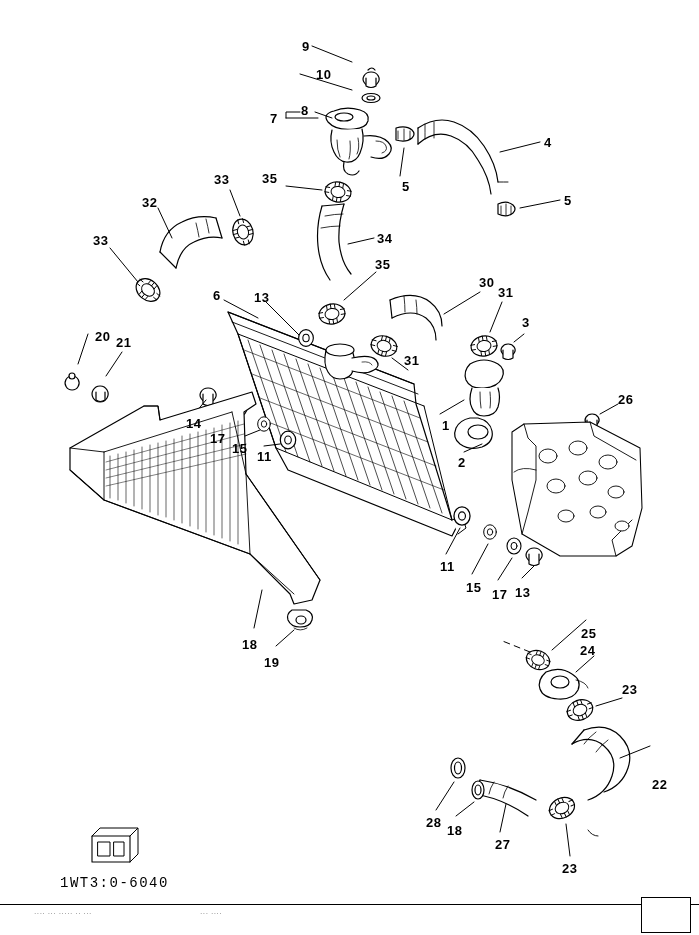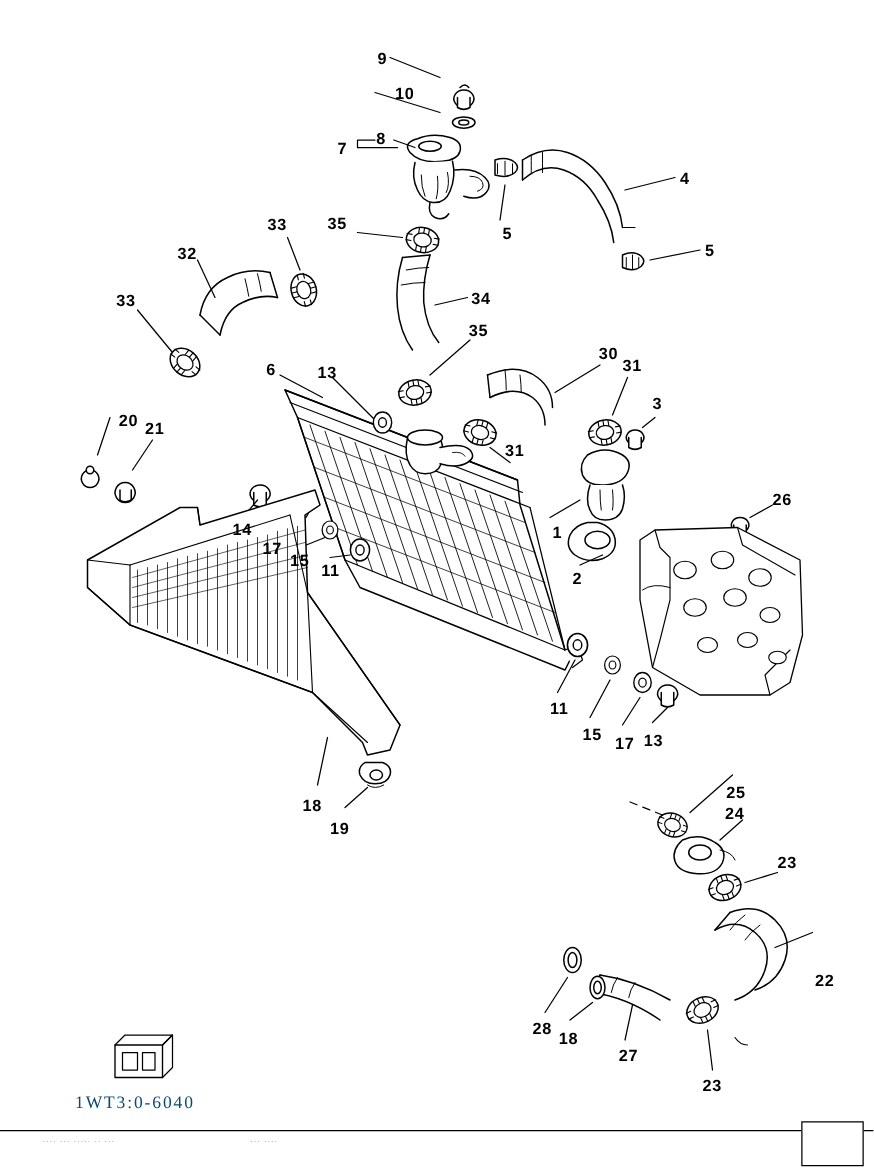--- a/index.html
+++ b/index.html
@@ -31,24 +31,24 @@
     font-weight: bold;
     color: #000000;
     letter-spacing: 0.5px;
     white-space: nowrap;
     line-height: 1;
   }
   .part-code {
     position: absolute;
     left: 60px;
     top: 875px;
-    font-family: Liberation Serif, serif;
+    font-family: Liberation Mono, monospace;
     font-size: 14px;
     letter-spacing: 1.5px;
-    color: #0c4a6e;
+    color: #000000;
     white-space: nowrap;
   }
   .footer-box {
     position: absolute;
     right: 8px;
     bottom: 2px;
     width: 48px;
     height: 34px;
     border: 1px solid #000;
     background: #fff;

